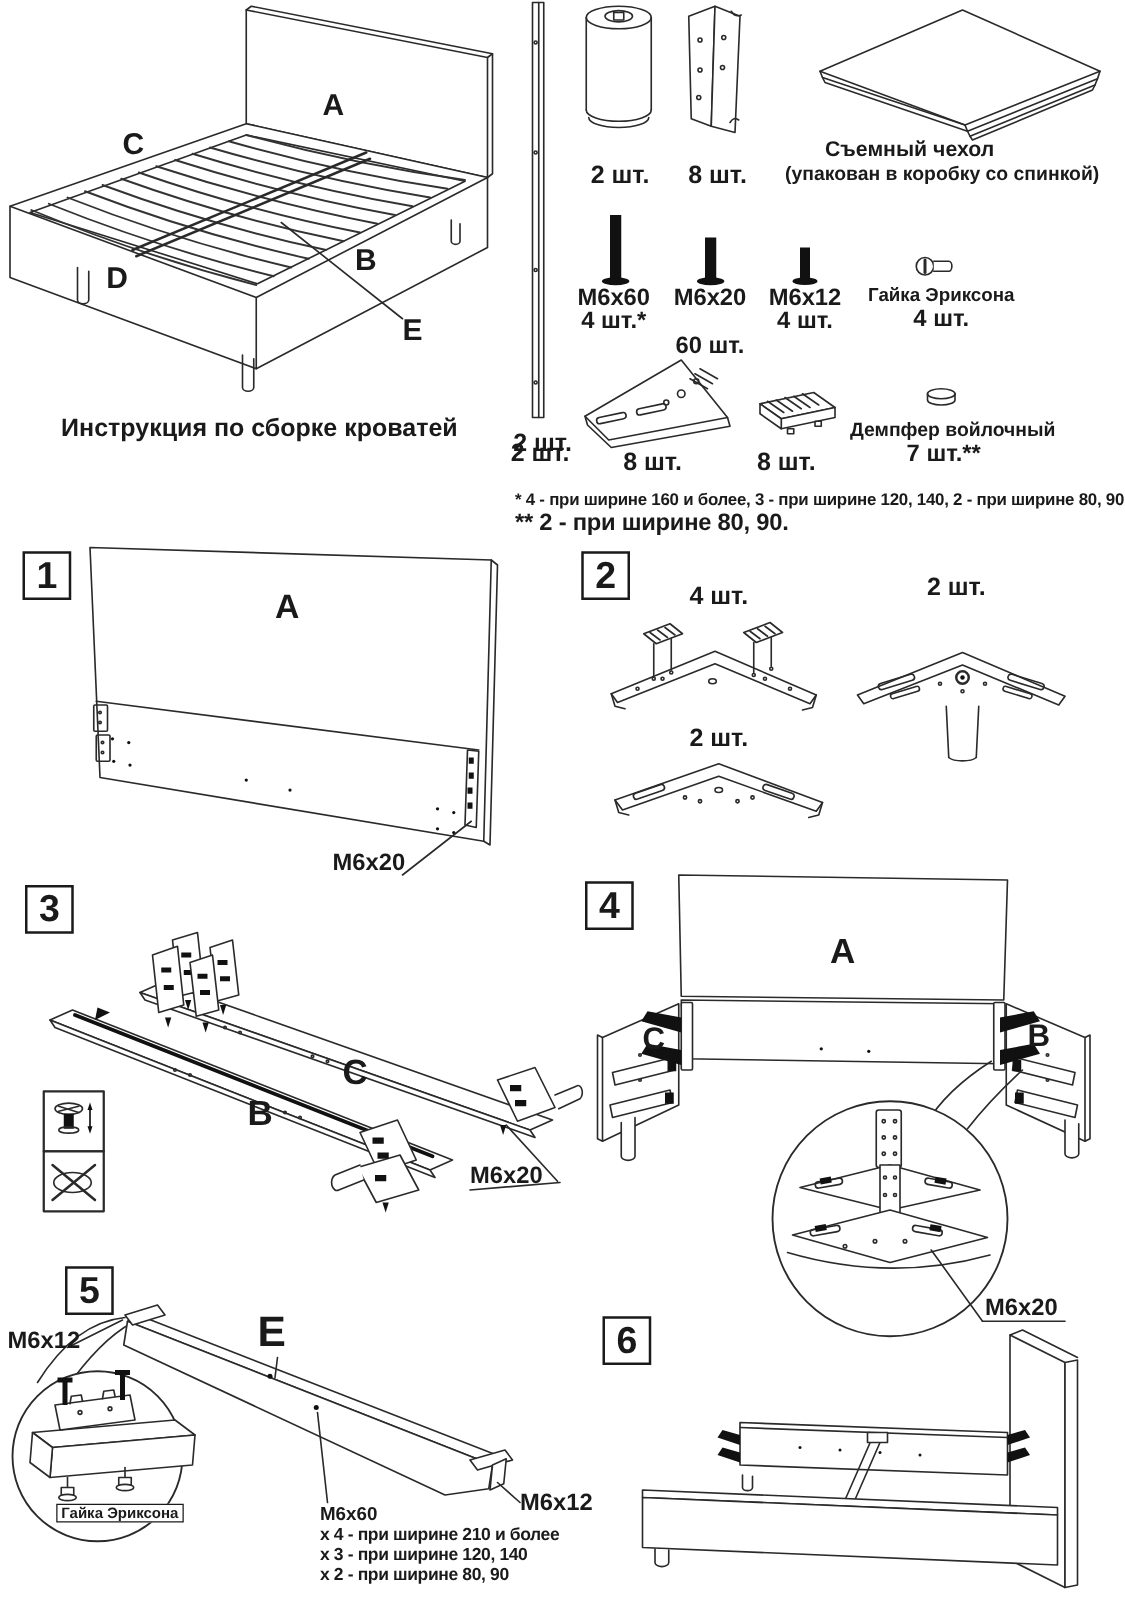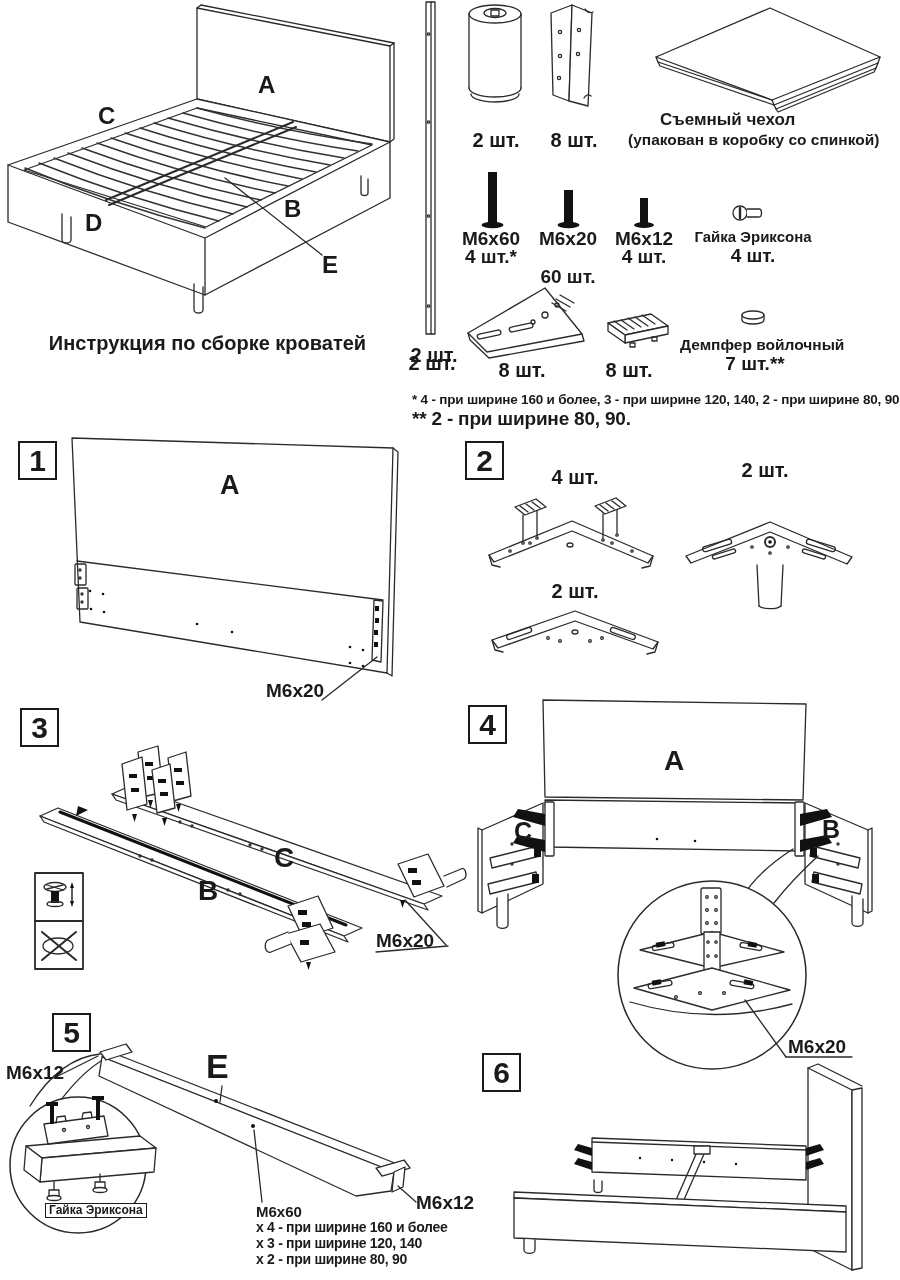--- a/index.html
+++ b/index.html
@@ -501,17 +501,17 @@
 <div class="lbl" style="left:664px;top:746px;font-size:28px;">A</div>
 <div class="lbl" style="left:514px;top:818px;font-size:25px;">C</div>
 <div class="lbl" style="left:822px;top:816px;font-size:25px;">B</div>
 <div class="lbl" style="left:788px;top:1037px;font-size:19px;">M6x20</div>
 
 <div class="lbl" style="left:206px;top:1048px;font-size:34px;">E</div>
 <div class="lbl" style="left:6px;top:1063px;font-size:19px;">M6x12</div>
 <div class="lbl" style="left:416px;top:1193px;font-size:19px;">M6x12</div>
 <div class="lbl boxed" style="left:45px;top:1203px;font-size:12px;">Гайка Эриксона</div>
 <div class="lbl" style="left:256px;top:1204px;font-size:15px;">M6x60</div>
-<div class="lbl" style="left:256px;top:1220px;font-size:14px;letter-spacing:-0.3px;">x 4 - при ширине 160 и более</div>
+<div class="lbl" style="left:256px;top:1220px;font-size:14px;letter-spacing:-0.3px;">x 4 - при ширине 210 и более</div>
 <div class="lbl" style="left:256px;top:1236px;font-size:14px;letter-spacing:-0.3px;">x 3 - при ширине 120, 140</div>
 <div class="lbl" style="left:256px;top:1252px;font-size:14px;letter-spacing:-0.3px;">x 2 - при ширине 80, 90</div>
 
 </div>
 
 </body></html>

